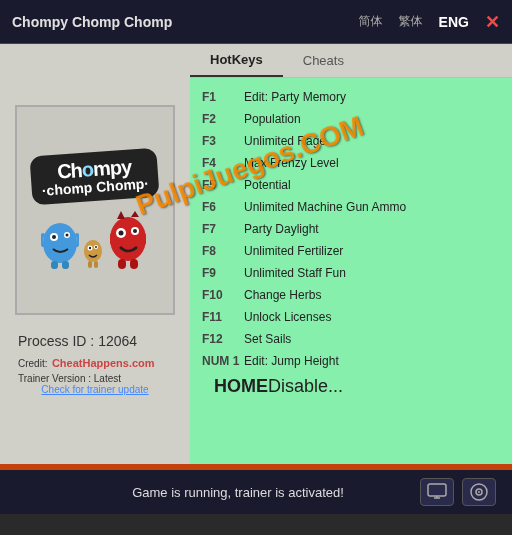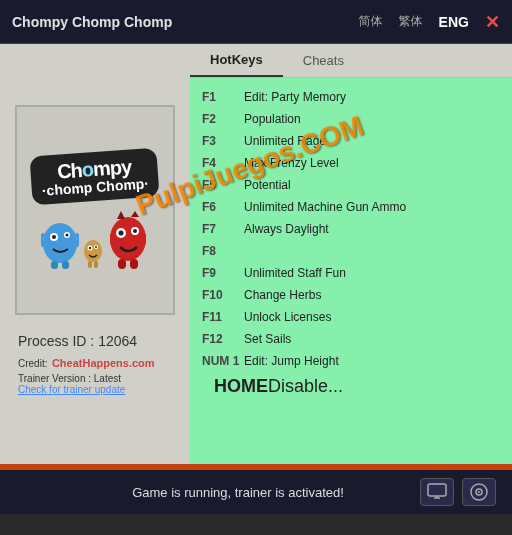--- a/index.html
+++ b/index.html
@@ -131,20 +131,21 @@
       font-size: 10px;
       color: #333;
       margin-top: 2px;
     }
 
     .trainer-update-link {
       font-size: 10px;
       color: #4488ff;
       text-decoration: underline;
       cursor: pointer;
+      text-align: center;
     }
 
     
     .right-panel {
       flex: 1;
       background: #86efac;
       display: flex;
       flex-direction: column;
     }
 
@@ -371,24 +372,25 @@
         <div class="hotkey-item">
           <span class="hotkey-key">F5</span>
           <span class="hotkey-desc">Potential</span>
         </div>
         <div class="hotkey-item">
           <span class="hotkey-key">F6</span>
           <span class="hotkey-desc">Unlimited Machine Gun Ammo</span>
         </div>
         <div class="hotkey-item">
           <span class="hotkey-key">F7</span>
-          <span class="hotkey-desc">Always Daylight</span>
+          <span class="hotkey-desc">Party Daylight</span>
         </div>
         <div class="hotkey-item">
           <span class="hotkey-key">F8</span>
+          <span class="hotkey-desc">Unlimited Fertilizer</span>
         </div>
         <div class="hotkey-item">
           <span class="hotkey-key">F9</span>
           <span class="hotkey-desc">Unlimited Staff Fun</span>
         </div>
         <div class="hotkey-item">
           <span class="hotkey-key">F10</span>
           <span class="hotkey-desc">Change Herbs</span>
         </div>
         <div class="hotkey-item">

